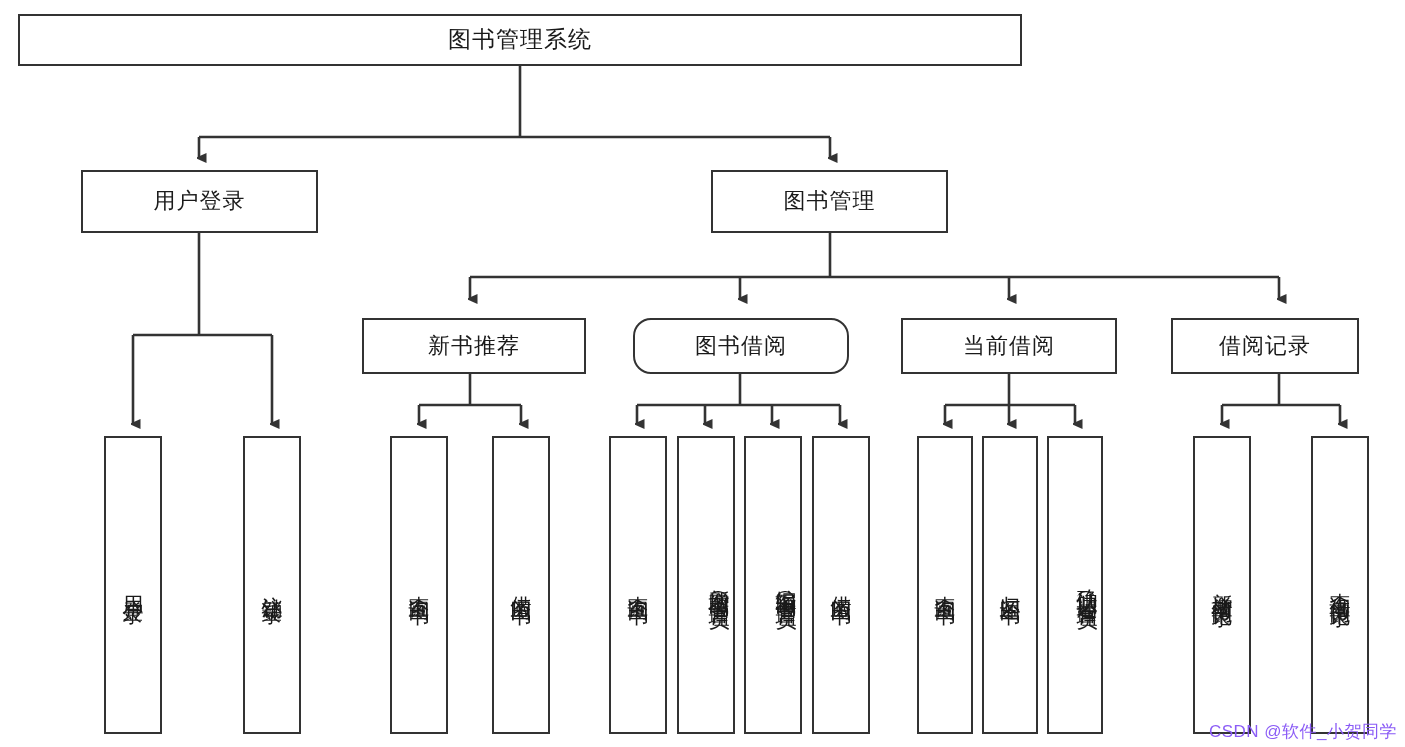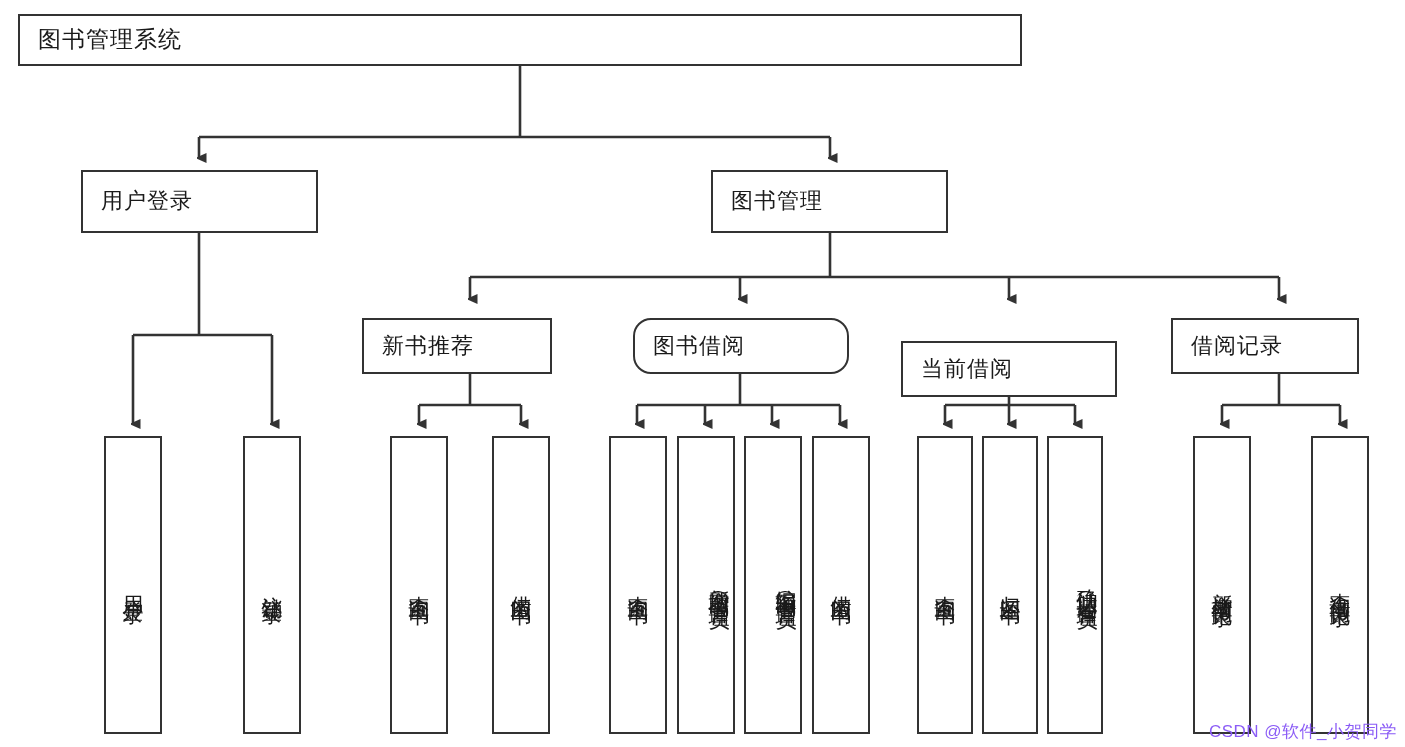--- a/index.html
+++ b/index.html
@@ -26,22 +26,22 @@
     height: 747px;
     pointer-events: none;
   }
   .node {
     position: absolute;
     box-sizing: border-box;
     background: #ffffff;
     border: 2px solid #333333;
     display: flex;
     align-items: center;
+    justify-content: center;
     color: #1a1a1a;
-    padding-left: 18px;
   }
   .node.horizontal {
     font-size: 22px;
     letter-spacing: 1px;
     line-height: 1.2;
   }
   .node.root {
     font-size: 23px;
   }
   .node.vertical {
@@ -131,27 +131,27 @@
     <span class="node-label">图书管理系统</span>
   </div>
 
   <div class="node horizontal" style="left:81px; top:170px; width:237px; height:63px;">
     <span class="node-label">用户登录</span>
   </div>
   <div class="node horizontal" style="left:711px; top:170px; width:237px; height:63px;">
     <span class="node-label">图书管理</span>
   </div>
 
-  <div class="node horizontal" style="left:362px; top:318px; width:190px; height:56px;">
+  <div class="node horizontal" style="left:362px; top:318px; width:224px; height:56px;">
     <span class="node-label">新书推荐</span>
   </div>
   <div class="node horizontal" style="left:633px; top:318px; width:216px; height:56px;border-radius:18px;">
     <span class="node-label">图书借阅</span>
   </div>
-  <div class="node horizontal" style="left:901px; top:318px; width:216px; height:56px;margin-top:23px;">
+  <div class="node horizontal" style="left:901px; top:318px; width:216px; height:56px;">
     <span class="node-label">当前借阅</span>
   </div>
   <div class="node horizontal" style="left:1171px; top:318px; width:188px; height:56px;">
     <span class="node-label">借阅记录</span>
   </div>
 
   <div class="node vertical" style="left:104px; top:436px; width:58px; height:298px;">
     <span class="node-label">用户登录</span>
   </div>
   <div class="node vertical" style="left:243px; top:436px; width:58px; height:298px;">

